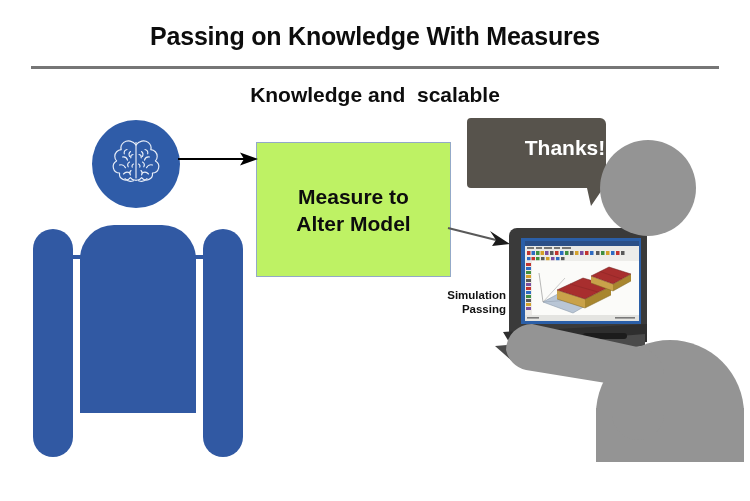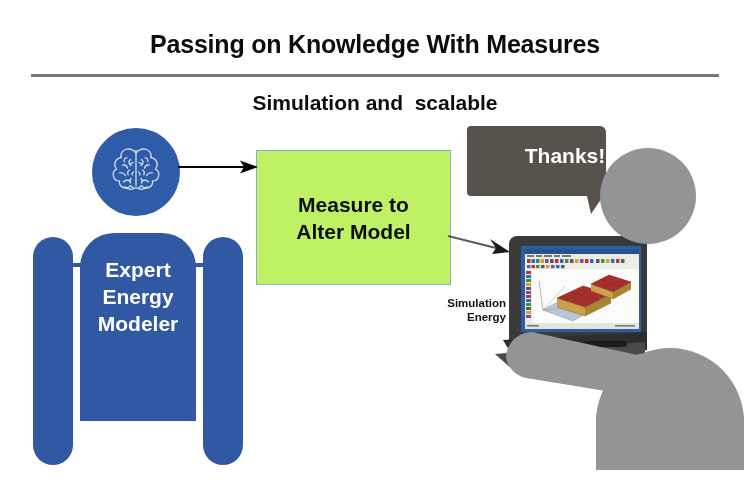--- a/index.html
+++ b/index.html
@@ -1,21 +1,21 @@
 <!DOCTYPE html>
 <html><head>
 <meta charset="utf-8">
 <style>
   html,body{margin:0;padding:0;background:#ffffff;}
   body{
     width:750px;height:501px;position:relative;overflow:hidden;
     font-family:"Liberation Sans","DejaVu Sans",sans-serif;
     background:#ffffff;
   }
-  .stage{position:absolute;left:0;top:8px;width:750px;height:481px;}
+  .stage{position:absolute;left:0;top:0;width:750px;height:481px;}
 
   
   #page-title{
     position:absolute;left:0;top:22px;width:750px;text-align:center;
     font-size:25px;font-weight:bold;color:#0d0d0d;letter-spacing:-0.2px;
     white-space:nowrap;
   }
   #title-rule{
     position:absolute;left:31px;top:66px;width:688px;height:3px;
     background:#767676;
@@ -80,21 +80,21 @@
   #gray-person{position:absolute;left:492px;top:122px;width:258px;height:340px;}
   #gray-person svg{display:block;}
 </style>
 </head>
 <body>
 
 <div class="stage">
 
   <div id="page-title">Passing on Knowledge With Measures</div>
   <div id="title-rule"></div>
-  <div id="subtitle">Simulation and  scalable</div>
+  <div id="subtitle">Knowledge and  scalable</div>
 
   <div id="brain-badge">
     <svg width="88" height="88" viewBox="0 0 88 88" aria-hidden="true">
       <g fill="none" stroke="#e8eef8" stroke-width="1.15" stroke-linecap="round" stroke-linejoin="round">
         <path d="M44 22.5 L44 58"></path>
         <path d="M44 25c-2.8-4.2-8.4-5.4-12.2-2.6-2.4 1.8-3.3 4.6-2.6 7.2-3.6.3-6.4 3.2-6.4 6.8 0 1.7.7 3.3 1.8 4.5-2.5 1.4-3.9 4.3-3.2 7.2.7 2.9 3.3 4.9 6.2 4.9-.5 2.6.9 5.3 3.4 6.4 2.6 1.2 5.7.4 7.4-1.8 1.2 1.8 3.3 2.8 5.6 2.6"></path>
         <path d="M44 25c2.8-4.2 8.4-5.4 12.2-2.6 2.4 1.8 3.3 4.6 2.6 7.2 3.6.3 6.4 3.2 6.4 6.8 0 1.7-.7 3.3-1.8 4.5 2.5 1.4 3.9 4.3 3.2 7.2-.7 2.9-3.3 4.9-6.2 4.9.5 2.6-.9 5.3-3.4 6.4-2.6 1.2-5.7.4-7.4-1.8-1.2 1.8-3.3 2.8-5.6 2.6"></path>
         <path d="M35 29.5c-1.9.5-3.1 2.4-2.7 4.3"></path>
         <path d="M30.5 37c2.2-.4 4.4.9 5 3.1"></path>
         <path d="M27.5 45c2.4-.8 5 .4 6 2.7"></path>
@@ -129,23 +129,20 @@
       <path d="M47 188 L47 34 A34 34 0 0 1 81 0 L129 0 A34 34 0 0 1 163 34 L163 188 Z" fill="#3159a3"></path>
 
       <rect x="30" y="30" width="150" height="158" fill="#3159a3"></rect>
 
       <rect x="40" y="34" width="7" height="154" fill="#ffffff"></rect>
       <rect x="163" y="34" width="7" height="154" fill="#ffffff"></rect>
 
       <rect x="40" y="188" width="130" height="52" fill="#ffffff"></rect>
     </svg>
   </div>
-  <div id="expert-label">Expert
-Energy
-Modeler</div>
 
   <div id="process-box">
     <div id="process-box-label">Measure to
 Alter Model</div>
   </div>
 
   <svg class="arrow-svg" id="arrow-brain-box" width="82" height="22" viewBox="0 0 82 22">
     <line x1="0" y1="11" x2="66" y2="11" stroke="#000000" stroke-width="2"></line>
     <path d="M80 11 L62 4.5 L66 11 L62 17.5 Z" fill="#000000"></path>
   </svg>
@@ -156,21 +153,21 @@
   </svg>
 
   <div id="speech-bubble">
     <svg width="141" height="92" viewBox="0 0 141 92" aria-hidden="true">
       <path d="M4 0 L133 0 A6 6 0 0 1 139 6 L139 66 L124 88 L120 70 L4 70 A4 4 0 0 1 0 66 L0 4 A4 4 0 0 1 4 0 Z" fill="#57534c"></path>
     </svg>
   </div>
   <div id="speech-bubble-label">Thanks!</div>
 
   <div id="sim-caption">Simulation
-Energy</div>
+Passing</div>
 
   <div id="laptop">
     <svg width="152" height="132" viewBox="0 0 152 132" aria-hidden="true">
 
       <path d="M14 8 A8 8 0 0 1 22 0 L144 0 A8 8 0 0 1 152 8 L152 100 L14 108 Z" fill="#3a3a3a"></path>
 
       <rect x="26" y="10" width="120" height="86" fill="#2b5fa8"></rect>
 
       <rect x="30" y="13" width="114" height="80" fill="#f2f2f0"></rect>
 

